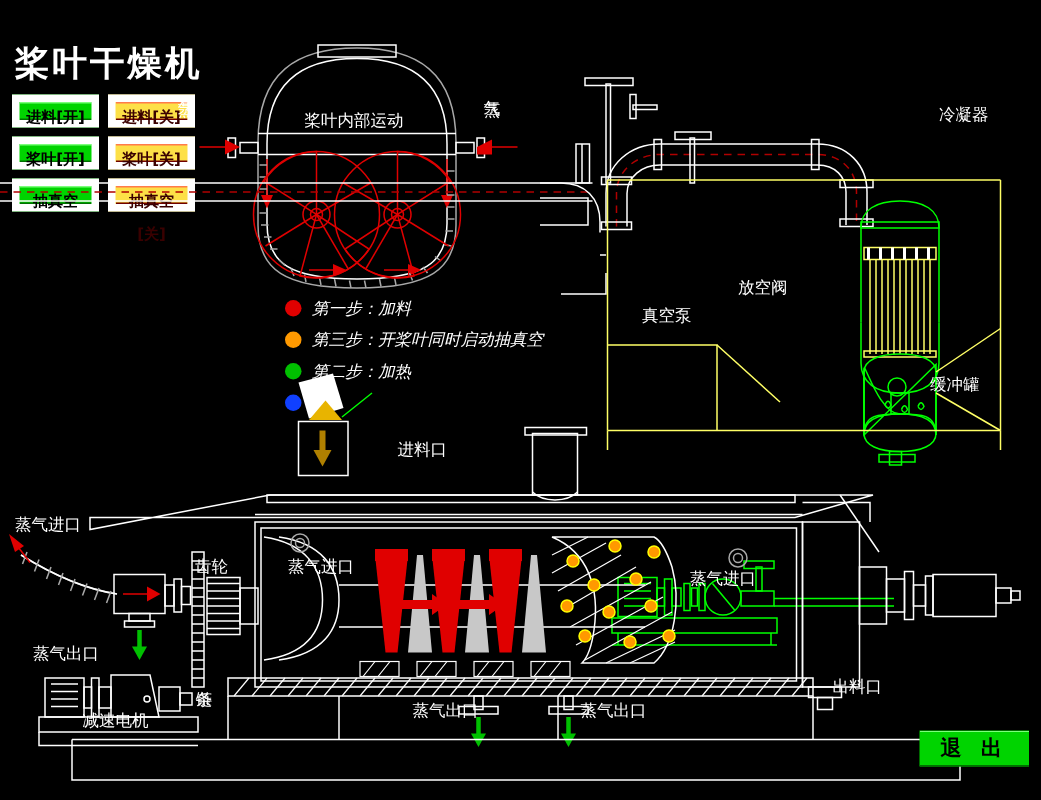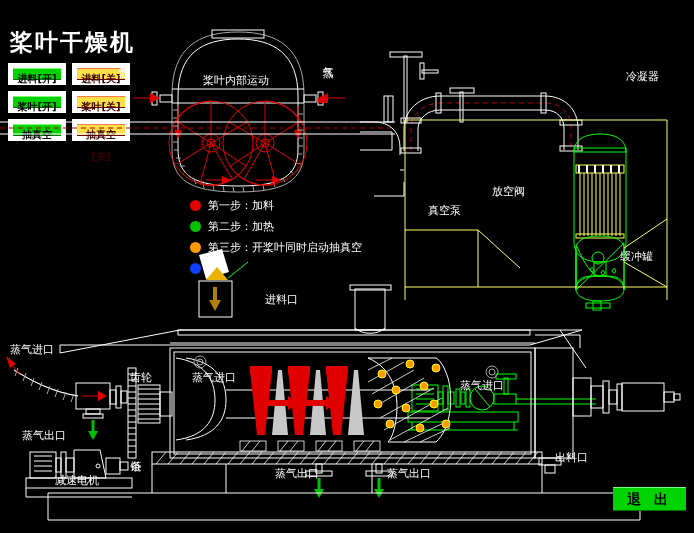--- a/index.html
+++ b/index.html
@@ -17,21 +17,21 @@
   .btn{width:58px;height:22px;line-height:22px;text-align:center;
        font-size:10px;font-weight:bold;border:5px solid #ffffff;
        box-sizing:border-box;cursor:pointer;}
   .btn.on{background:#00d400;color:#000;
           box-shadow:inset 0 1px 0 #7bff7b, inset 0 -1px 0 #007000;}
   .btn.off{background:#fde047;color:#3a0000;
            box-shadow:inset 0 1px 0 #ff7b4b, inset 0 -1px 0 #700000;}
 
   
   .steps{position:absolute;left:190px;top:196px;}
-  .step{display:flex;align-items:center;height:18px;margin-bottom:3px;}
+  .step{display:flex;align-items:center;height:18px;margin-bottom:3px;font-style:italic;}
   .dot{width:11px;height:11px;border-radius:50%;margin-right:7px;flex:0 0 auto;}
   .stext{color:#fff;font-size:11px;white-space:nowrap;}
 
   
   .lb{position:absolute;color:#fff;font-size:11px;white-space:nowrap;}
   .lb.v{writing-mode:vertical-rl;text-orientation:upright;line-height:1.0;}
 
   
   #exit{position:absolute;left:613px;top:487px;width:73px;height:24px;
         background:#00d400;color:#000;font-size:14px;font-weight:bold;
@@ -550,26 +550,26 @@
   <div class="lb" style="left:203px;top:73px;">桨叶内部运动</div>
   <div class="lb v" style="left:118px;top:58px;font-size:11px;">蒸气</div>
   <div class="lb v" style="left:322px;top:58px;font-size:11px;">蒸气</div>
 
   <div class="steps">
     <div class="step">
       <span class="dot" style="background:#e00000"></span>
       <span class="stext">第一步：加料</span>
     </div>
     <div class="step">
+      <span class="dot" style="background:#ff9900"></span>
+      <span class="stext">第三步：开桨叶同时启动抽真空</span>
+    </div>
+    <div class="step">
       <span class="dot" style="background:#00c000"></span>
       <span class="stext">第二步：加热</span>
-    </div>
-    <div class="step">
-      <span class="dot" style="background:#ff9900"></span>
-      <span class="stext">第三步：开桨叶同时启动抽真空</span>
     </div>
     <div class="step">
       <span class="dot" style="background:#1040ff"></span>
     </div>
   </div>
 
   <div class="lb" style="left:240px;top:292px;margin-left:25px;">进料口</div>
   <div class="lb" style="left:626px;top:69px;">冷凝器</div>
   <div class="lb" style="left:620px;top:249px;">缓冲罐</div>
   <div class="lb" style="left:428px;top:203px;">真空泵</div>

